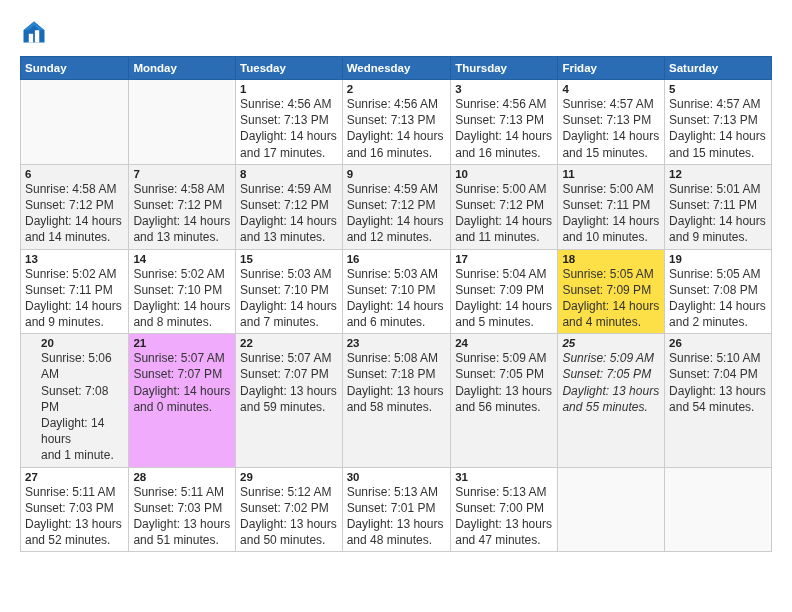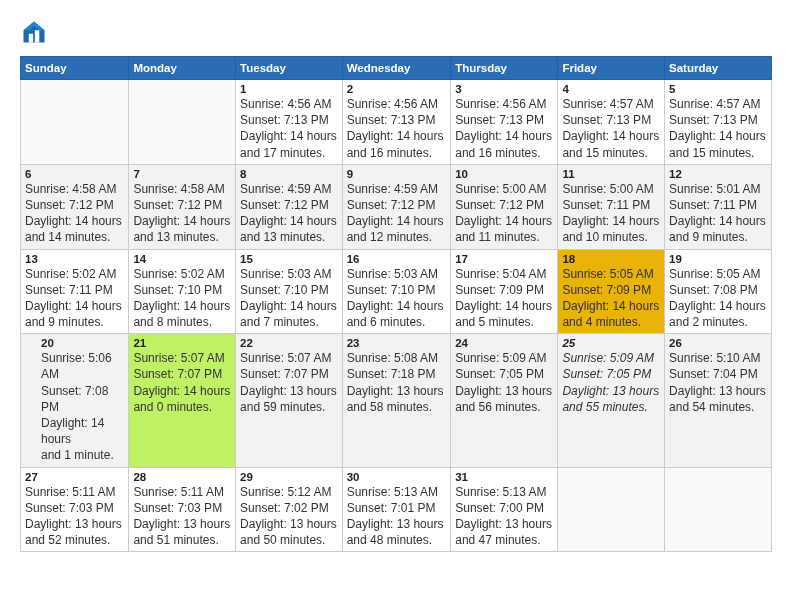--- a/index.html
+++ b/index.html
@@ -259,21 +259,21 @@
 Daylight: 14 hours
 and 6 minutes.</div>
           </td>
           <td style="background: rgb(255, 255, 255);">
             <span class="day-num">17</span>
             <div class="day-info" style="white-space: pre-line;">Sunrise: 5:04 AM
 Sunset: 7:09 PM
 Daylight: 14 hours
 and 5 minutes.</div>
           </td>
-          <td style="background: #eab308;">
+          <td style="background: #fde047;">
             <span class="day-num">18</span>
             <div class="day-info" style="white-space: pre-line;">Sunrise: 5:05 AM
 Sunset: 7:09 PM
 Daylight: 14 hours
 and 4 minutes.</div>
           </td>
           <td style="background: rgb(255, 255, 255);">
             <span class="day-num">19</span>
             <div class="day-info" style="white-space: pre-line;">Sunrise: 5:05 AM
 Sunset: 7:08 PM
@@ -282,21 +282,21 @@
           </td>
         </tr>
         <tr>
           <td style="background: rgb(242, 242, 242); padding-left: 20px;">
             <span class="day-num">20</span>
             <div class="day-info" style="white-space: pre-line;">Sunrise: 5:06 AM
 Sunset: 7:08 PM
 Daylight: 14 hours
 and 1 minute.</div>
           </td>
-          <td style="background: #bef264; margin-top: 25px;">
+          <td style="background: #f0abfc; margin-top: 25px;">
             <span class="day-num">21</span>
             <div class="day-info" style="white-space: pre-line;">Sunrise: 5:07 AM
 Sunset: 7:07 PM
 Daylight: 14 hours
 and 0 minutes.</div>
           </td>
           <td style="background: rgb(242, 242, 242);">
             <span class="day-num">22</span>
             <div class="day-info" style="white-space: pre-line;">Sunrise: 5:07 AM
 Sunset: 7:07 PM

